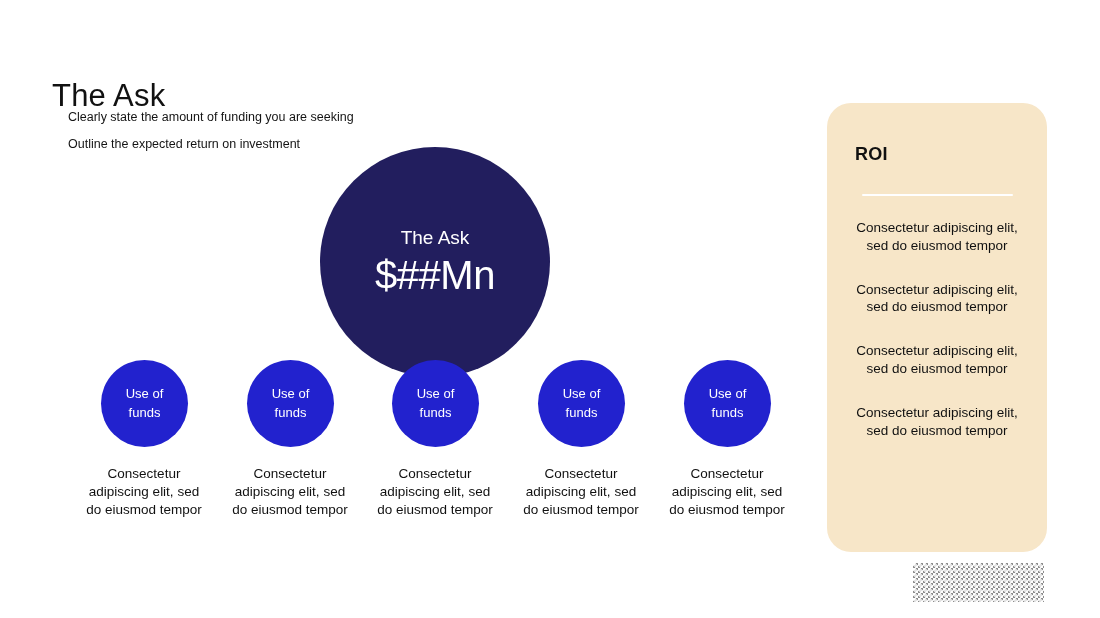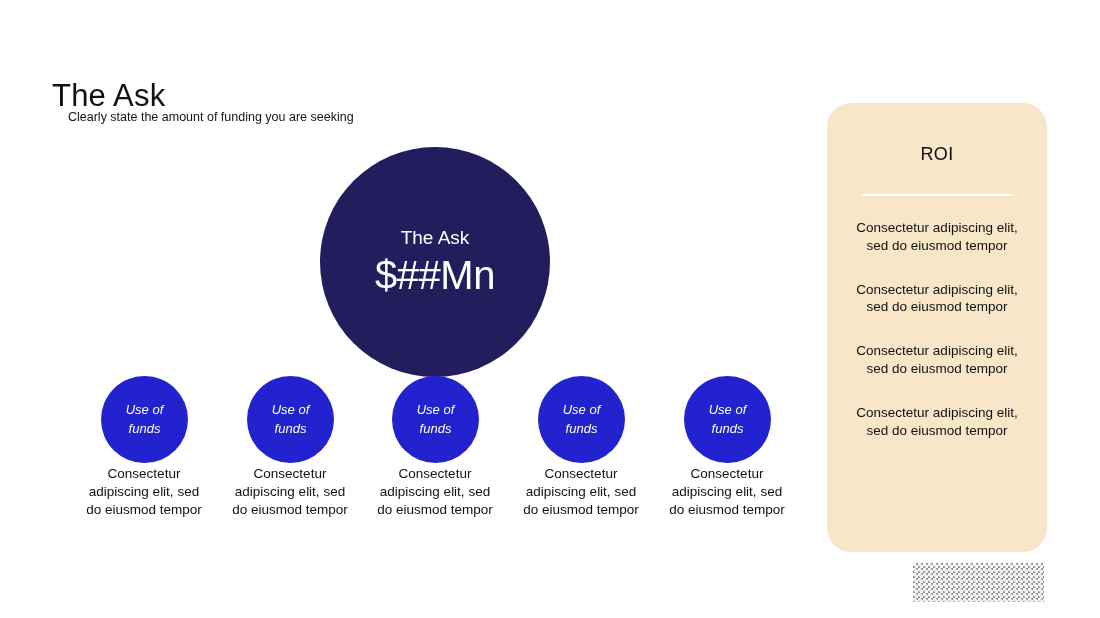--- a/index.html
+++ b/index.html
@@ -73,31 +73,30 @@
     color: #ffffff;
     font-size: 40px;
     font-weight: 400;
     line-height: 1.05;
     letter-spacing: -0.5px;
   }
 
   
   .fund-circle {
     position: absolute;
-    top: 376px;
+    top: 360px;
     width: 87px;
     height: 87px;
     border-radius: 50%;
     background: #2222CE;
     display: flex;
     align-items: center;
     justify-content: center;
     text-align: center;
     z-index: 3;
-    font-style: italic;
   }
   .fund-circle-label {
     color: #ffffff;
     font-size: 13px;
     line-height: 1.45;
     font-weight: 400;
   }
 
   
   .fund-caption {
@@ -119,25 +118,26 @@
     height: 449px;
     background: #F7E6C8;
     border-radius: 24px;
     z-index: 1;
   }
   #roi-title {
     position: absolute;
     left: 0;
     right: 0;
     top: 41px;
-    text-align: center;
+    text-align: left;
     font-size: 18px;
-    font-weight: 400;
+    font-weight: 700;
     color: #111111;
     letter-spacing: 0.3px;
+    padding-left: 28px;
   }
   #roi-divider {
     position: absolute;
     left: 35px;
     width: 151px;
     top: 91px;
     height: 2px;
     background: #ffffff;
     border-radius: 1px;
   }
@@ -174,20 +174,21 @@
 </style>
 </head>
 <body>
 
 <div id="slide">
 
   <h1 id="page-title">The Ask</h1>
 
   <div id="bullet-list">
     <div class="bullet-line">Clearly state the amount of funding you are seeking</div>
+    <div class="bullet-line">Outline the expected return on investment</div>
   </div>
 
   <div id="hero-circle">
     <div id="hero-label">The Ask</div>
     <div id="hero-amount">$##Mn</div>
   </div>
 
   <div class="fund-circle" style="left:101px;">
     <div class="fund-circle-label"><span>Use of</span><br><span>funds</span></div>
   </div>

